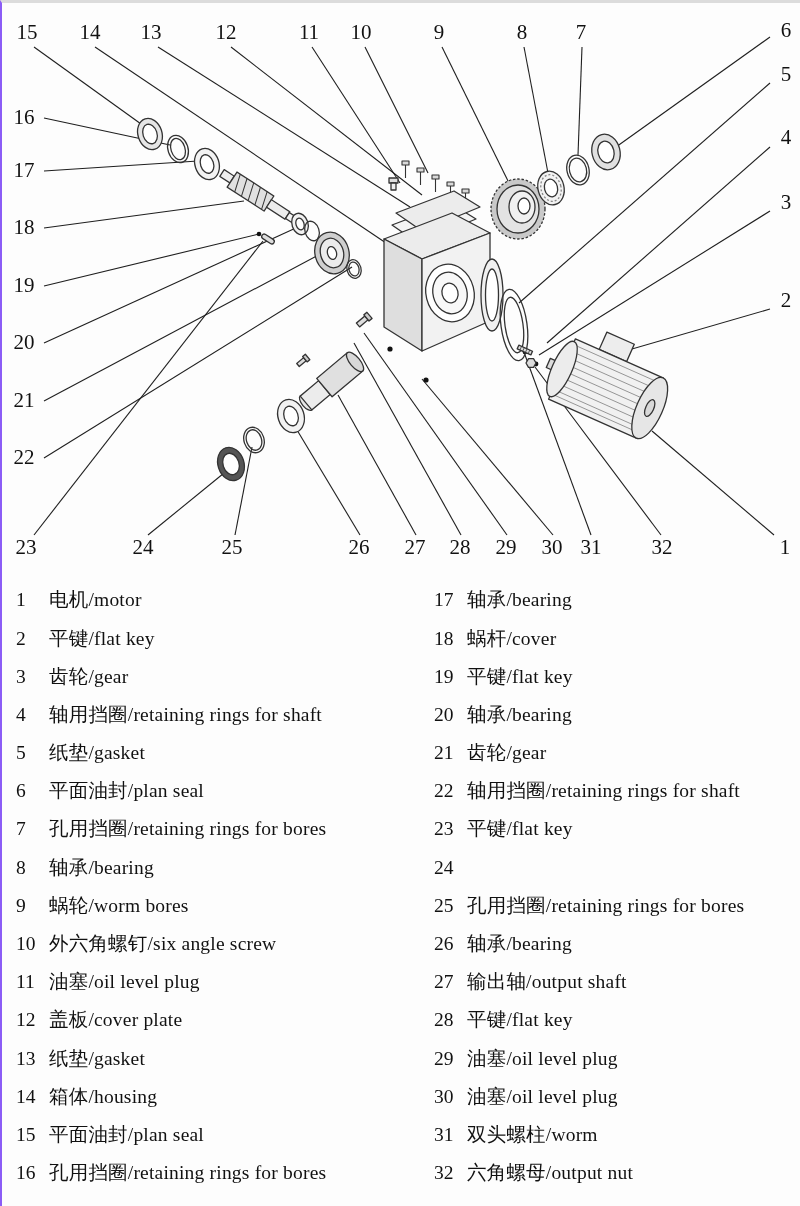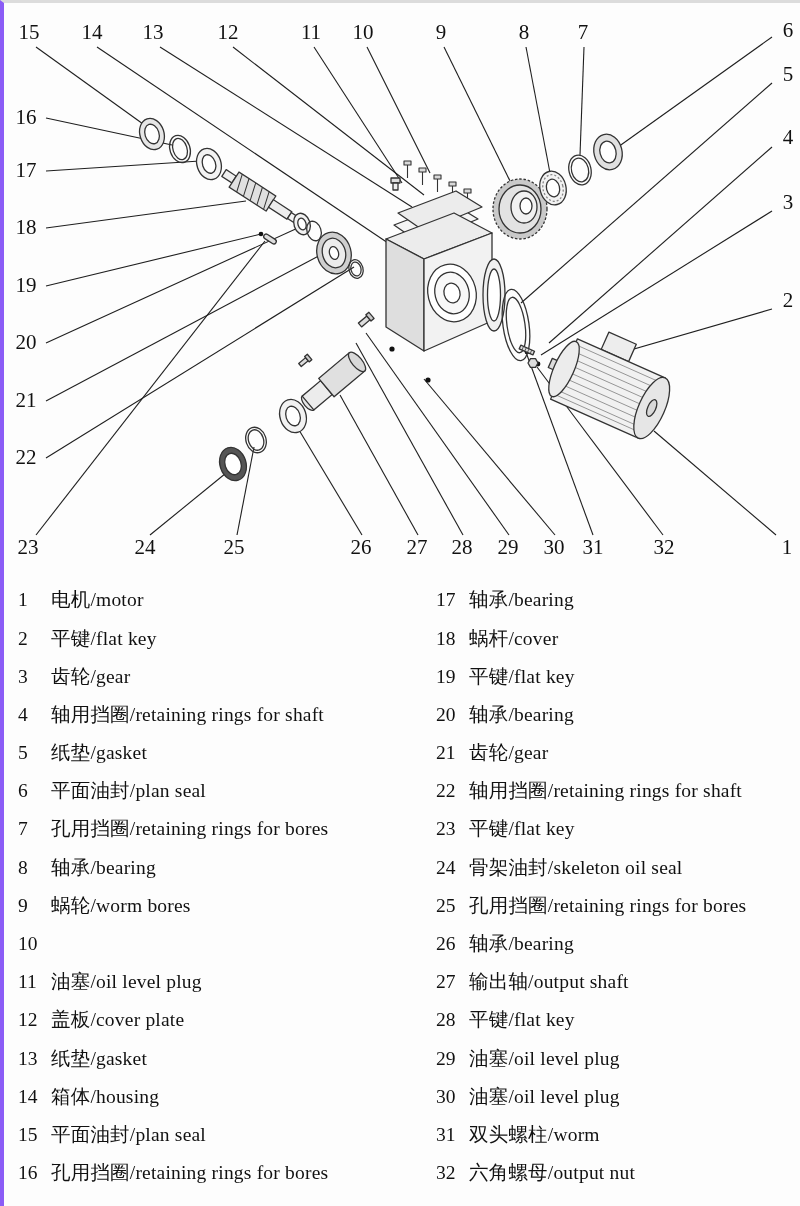--- a/index.html
+++ b/index.html
@@ -1,20 +1,20 @@
 <!DOCTYPE html>
 <html><head>
 <meta charset="utf-8">
 <style>
   * { margin:0; padding:0; box-sizing:border-box; }
   html,body { background:#ffffff; }
   body { font-family:"Liberation Serif","DejaVu Serif",serif; color:#111; }
   .page {
     width:800px; height:1206px; background:#fdfdfd; position:relative;
-    overflow:hidden; border-top:3px solid #dcdcdc; border-left:4px solid #8b5cf6;
+    overflow:hidden; border-top:3px solid #dcdcdc; border-left:2px solid #8b5cf6;
   }
   .diagram-wrap { width:800px; height:566px; position:relative; }
   svg { display:block; }
   svg text.callout {
     font-family:"Liberation Serif","DejaVu Serif",serif;
     font-size:21px; fill:#111; text-anchor:middle;
   }
   .parts-list {
     display:grid; grid-template-columns:418px 1fr;
     padding:12px 4px 0 14px;
@@ -300,20 +300,21 @@
         <div class="part-row">
           <span class="part-num">8</span>
           <span class="part-label">轴承/bearing</span>
         </div>
         <div class="part-row">
           <span class="part-num">9</span>
           <span class="part-label">蜗轮/worm bores</span>
         </div>
         <div class="part-row">
           <span class="part-num">10</span>
+          <span class="part-label">外六角螺钉/six angle screw</span>
         </div>
         <div class="part-row">
           <span class="part-num">11</span>
           <span class="part-label">油塞/oil level plug</span>
         </div>
         <div class="part-row">
           <span class="part-num">12</span>
           <span class="part-label">盖板/cover plate</span>
         </div>
         <div class="part-row">
@@ -357,21 +358,20 @@
         <div class="part-row">
           <span class="part-num">22</span>
           <span class="part-label">轴用挡圈/retaining rings for shaft</span>
         </div>
         <div class="part-row">
           <span class="part-num">23</span>
           <span class="part-label">平键/flat key</span>
         </div>
         <div class="part-row">
           <span class="part-num">24</span>
-          <span class="part-label">骨架油封/skeleton oil seal</span>
         </div>
         <div class="part-row">
           <span class="part-num">25</span>
           <span class="part-label">孔用挡圈/retaining rings for bores</span>
         </div>
         <div class="part-row">
           <span class="part-num">26</span>
           <span class="part-label">轴承/bearing</span>
         </div>
         <div class="part-row">

